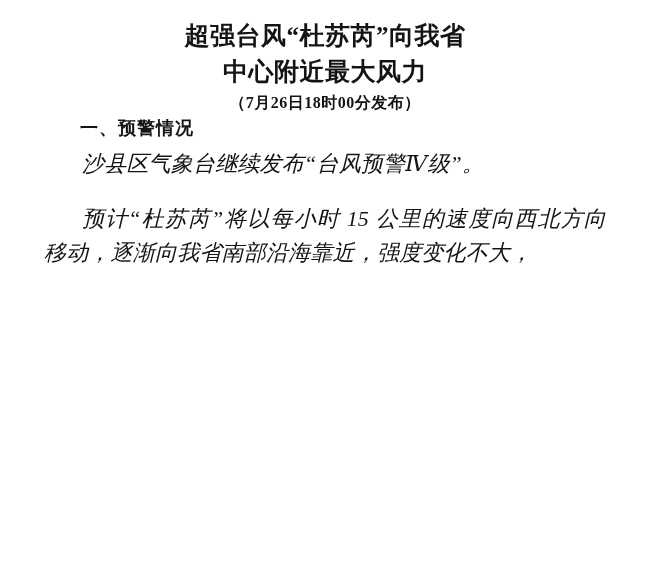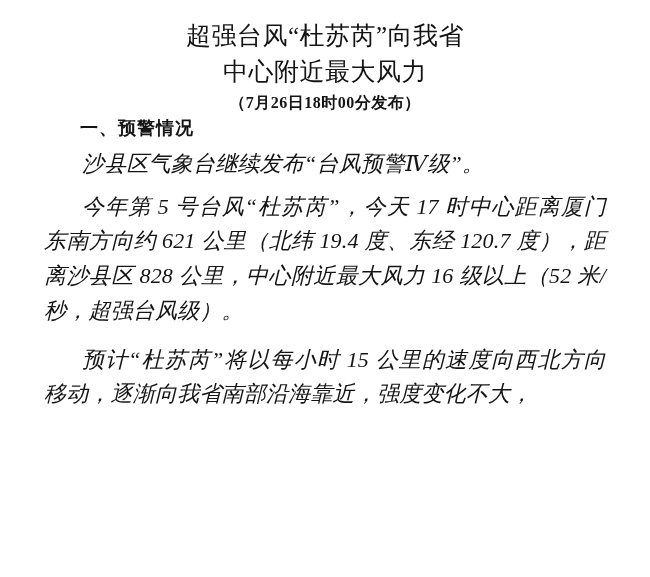--- a/index.html
+++ b/index.html
@@ -17,21 +17,21 @@
   .page {
     width: 650px;
     height: 577px;
     box-sizing: border-box;
     padding: 14px 44px 0 44px;
     position: relative;
   }
   .title {
     text-align: center;
     font-size: 25px;
-    font-weight: normal;
+    font-weight: bold;
     line-height: 1.42;
     letter-spacing: 0.5px;
     margin: 4px 0 0 0;
     font-family: "Liberation Serif", "DejaVu Serif", serif;
   }
   .title-line-1 { display: block; }
   .title-line-2 { display: block; }
   .subtitle {
     text-align: center;
     font-size: 16px;
@@ -74,21 +74,20 @@
 
   <div class="subtitle">（7月26日18时00分发布）</div>
 
   <div class="body-area">
 
     <div class="section-head">一、预警情况</div>
     <p class="para">沙县区气象台继续发布“台风预警Ⅳ级”。</p>
 
     <div class="gap-sm"></div>
 
-    <p class="para">今年第 5 号台风“杜苏芮”，今天 17 时中心距离厦门东南方向约 621 公里（北纬 19.4 度、东经 120.7 度），距离沙县区 828 公里，中心附近最大风力 16 级以上（52 米/秒，超强台风级）。</p>
 
     <div class="gap-md"></div>
 
     <p class="para tight">预计“杜苏芮”将以每小时 15 公里的速度向西北方向移动，逐渐向我省南部沿海靠近，强度变化不大，</p>
 
   </div>
 
 </div>
 
 </body></html>

